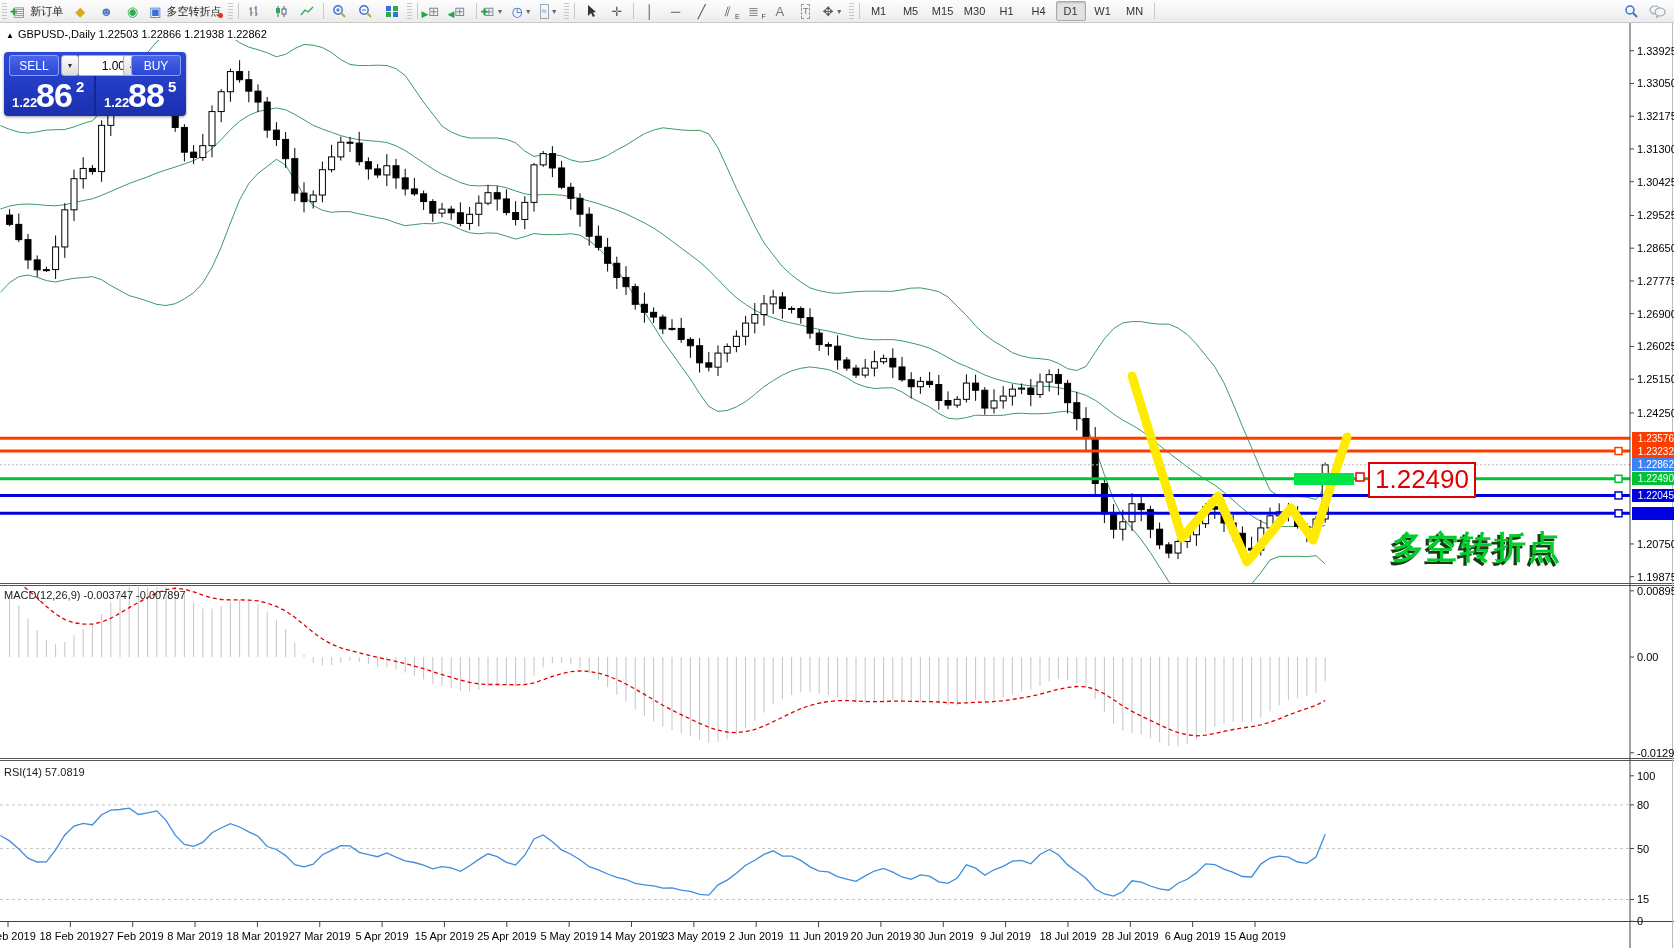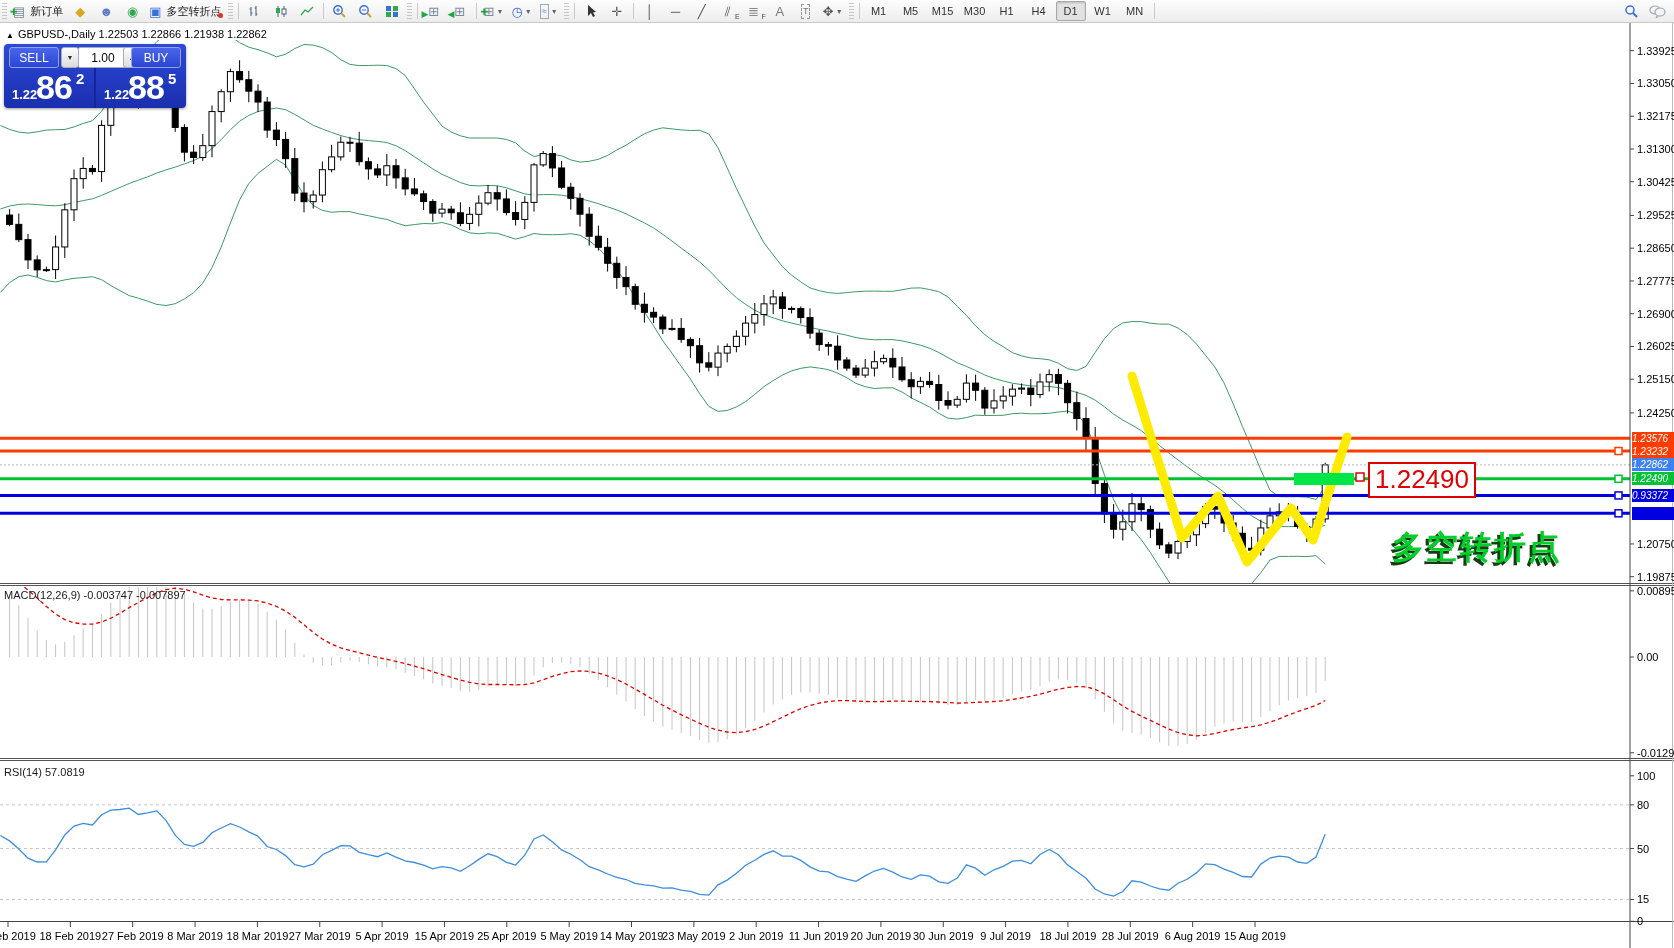--- a/index.html
+++ b/index.html
@@ -21,42 +21,42 @@
   .gold{color:#dca621;} .grn{color:#2fa84f;} .blu{color:#3a6fd8;} .per{color:#5b79c4;}
   .reddot{position:absolute;right:1px;bottom:2px;width:5px;height:5px;border-radius:50%;background:#e03026;}
   .plusov{position:absolute;left:-1px;bottom:1px;color:#21a63c;font-size:9px;font-weight:bold;}
   .subltr{position:absolute;right:-1px;bottom:0;font-size:7px;color:#445;}
   .tb-right{position:absolute;right:4px;top:0;height:22px;display:flex;align-items:center;}
   
   #chart-title{position:absolute;left:6px;top:28px;font-size:11px;color:#000;z-index:5;}
   #chart-title .tri{font-size:8px;margin-right:4px;}
   svg#chart-svg{position:absolute;left:0;top:0;z-index:1;}
   
-  #ocp{position:absolute;left:4px;top:44px;width:182px;height:64px;z-index:20;
+  #ocp{position:absolute;left:4px;top:52px;width:182px;height:64px;z-index:20;
     background:linear-gradient(#2c49d8,#1a2fae);border-radius:4px;box-shadow:0 1px 3px rgba(0,0,0,.4);color:#fff;}
   #ocp .row1{position:absolute;left:0;top:3px;width:100%;height:20px;}
   .ocp-btn{position:absolute;top:0;height:19px;width:48px;background:linear-gradient(#4a66ea,#2b46d2);
     border:1px solid #8fa2f2;border-radius:3px;color:#fff;font-size:12px;display:flex;align-items:center;justify-content:center;}
   #sell-btn{left:5px;} #buy-btn{right:5px;}
   .spin{position:absolute;top:0;width:16px;height:19px;background:linear-gradient(#fdfdfd,#dcdcdc);
     border:1px solid #aab;border-radius:3px;color:#333;font-size:7px;display:flex;align-items:center;justify-content:center;}
   #vol-down{left:57px;} #vol-up{left:119px;}
   #vol{position:absolute;left:74px;top:0;width:44px;height:17px;border:1px solid #aab;border-radius:2px;
-    font-size:12px;text-align:center;padding-right:4px;font-family:"Liberation Sans",sans-serif;}
+    font-size:12px;text-align:right;padding-right:4px;font-family:"Liberation Sans",sans-serif;}
   #ocp .prices{position:absolute;left:0;top:24px;width:100%;height:40px;display:flex;}
   #ocp .half{flex:1;position:relative;}
   #ocp .half.l{border-right:2px solid #16249a;}
   .px-small{position:absolute;left:8px;bottom:6px;font-size:13px;font-weight:bold;}
   .px-big{position:absolute;left:32px;bottom:1px;font-size:34px;font-weight:700;letter-spacing:-1px;}
   .px-sup{position:absolute;left:72px;top:2px;font-size:15px;font-weight:bold;}
   
   .ind-label{position:absolute;font-size:11px;color:#1a1a1a;z-index:5;background:transparent;}
   
   .pxlab{position:absolute;left:1632px;width:42px;height:13px;font-size:10px;line-height:13px;
-    text-align:left;color:#fff;z-index:6;font-style:italic;}
+    text-align:right;color:#fff;z-index:6;}
   
   #callout{position:absolute;left:1368px;top:462px;width:104px;height:32px;border:2px solid #e00000;
     background:#fff;color:#e00000;font-size:26px;line-height:30px;text-align:center;z-index:12;}
   #note{position:absolute;left:1392px;top:526px;font-size:32px;font-weight:bold;color:#00cf2a;
     text-shadow:-3px 3px 0 #143d14;z-index:12;letter-spacing:2px;font-family:Liberation Serif, serif;}
   .axis-text{font-size:11px;fill:#000;}
   .date-text{font-size:11px;fill:#000;}
 </style>
 </head>
 <body>
@@ -828,17 +828,17 @@
     <span>57.0819</span>
   </div>
 
   <div id="callout">1.22490</div>
   <div id="note">多空转折点</div>
 
   <div id="axis-labels">
       <div class="pxlab" style="top: 431.643px; background: rgb(255, 60, 0);">1.23576</div>
       <div class="pxlab" style="top: 444.521px; background: rgb(255, 60, 0);">1.23232</div>
       <div class="pxlab" style="top: 472.3px; background: rgb(0, 194, 50);">1.22490</div>
-      <div class="pxlab" style="top: 488.96px; background: rgb(0, 0, 224);">0.93372</div>
+      <div class="pxlab" style="top: 488.96px; background: rgb(0, 0, 224);">1.22045</div>
       <div class="pxlab" style="top: 506.818px; background: rgb(0, 0, 224); padding-left: 46px;">1.21568</div>
       <div class="pxlab" style="top: 458.373px; background: #3b82f6;">1.22862</div>
     </div>
 </div>
 
 </body></html>

